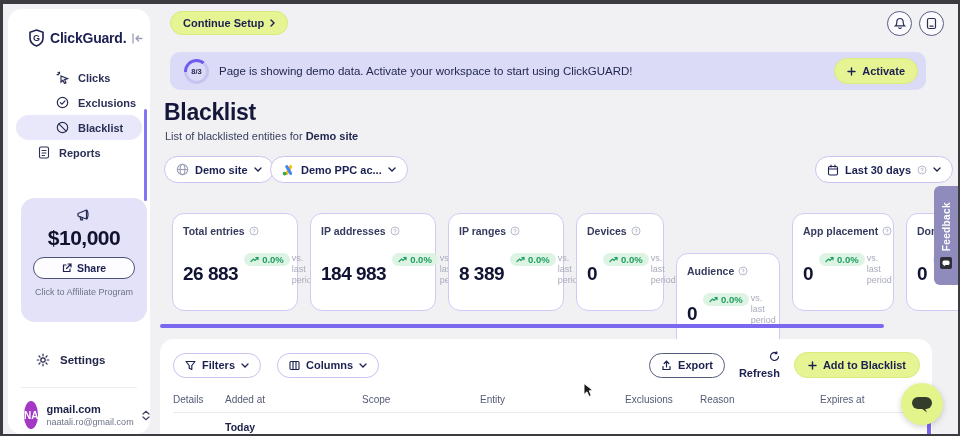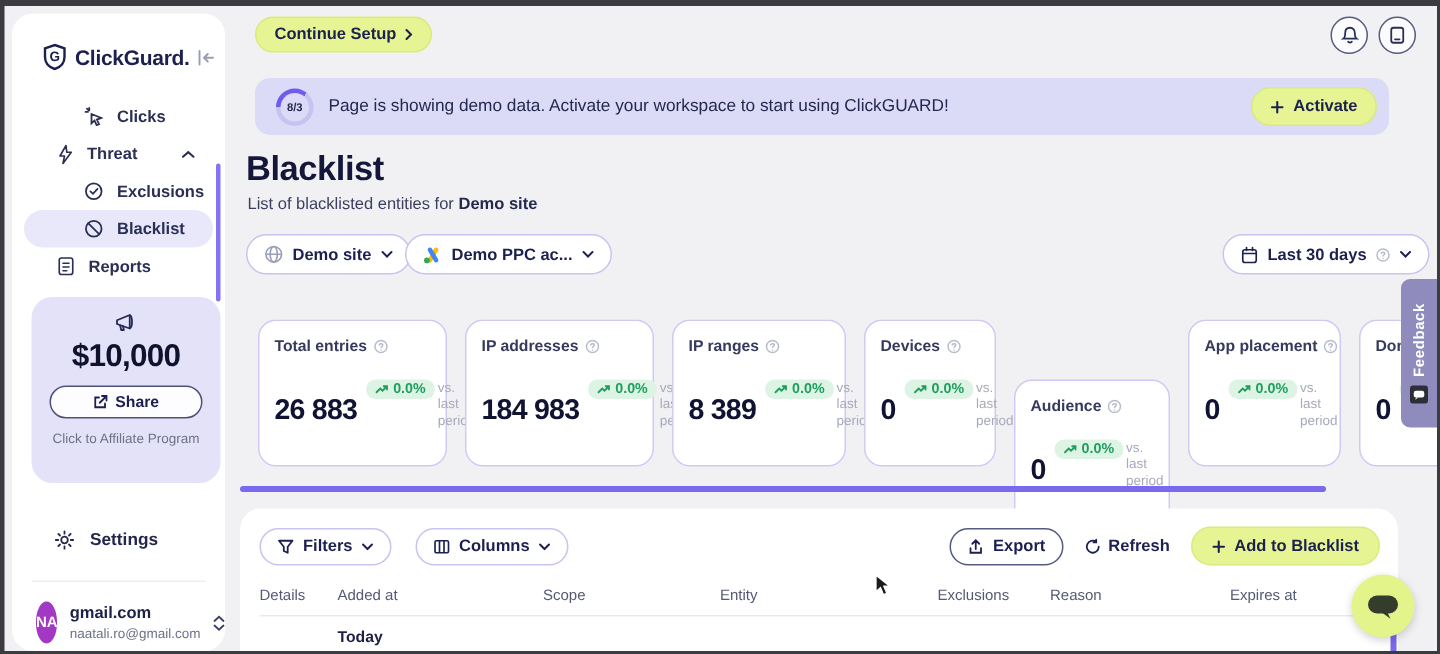--- a/index.html
+++ b/index.html
@@ -103,21 +103,21 @@
 
   
   .panel { position:absolute; left:160px; top:339px; width:772px; height:110px; background:#fff;
     border-radius:14px 14px 0 0; padding:12px 12px 0 13px; }
   .toolbar { display:flex; align-items:center; }
   .toolbar .pill { height:25px; }
   .tb-left { display:flex; gap:16px; }
   .tb-right { margin-left:auto; display:flex; align-items:center; gap:14px; }
   .export-pill { border-color:#565b80; }
   .refresh-btn { display:inline-flex; align-items:flex-end; gap:5px; font-size:11px; font-weight:700; color:#1b2050;
-    background:none; border:none; cursor:pointer; font-family:inherit; }
+    background:none; border:none; cursor:pointer; font-family:inherit;flex-direction:column; }
   .add-btn { height:26px; padding:0 13px; }
   .thead { display:flex; margin-top:15px; font-size:10px; color:#555a74; }
   .th { flex:0 0 auto; }
   .c1 { width:52px; } .c2 { width:137px; } .c3 { width:118px; } .c4 { width:145px; }
   .c5 { width:75px; } .c6 { width:120px; } .c7 { flex:1; }
   .thead-divider { border-top:1px solid #e9e9f0; margin-top:7px; }
   .trow { display:flex; margin-top:8px; font-size:10.5px; color:#1c2148; font-weight:600; }
   .vscroll { position:absolute; left:927px; top:417px; width:4px; height:19px; background:#7a68ee; border-radius:2px; cursor:pointer; }
 
   
@@ -157,31 +157,20 @@
     </span>
   </div>
 
   <nav class="nav">
     <div class="nav-item indent">
       <svg class="ic" width="13" height="13" viewBox="0 0 13 13" fill="none" stroke="#2a2f55" stroke-width="1.2" stroke-linecap="round">
         <path d="M5 5 L11.5 7.6 L8.6 8.7 L10 11.8 L8.4 12.4 L7 9.3 L5 11.2 Z" fill="none"></path>
         <path d="M3.5 1 V2.6 M1 3.6 H2.6 M2 1.4 L3.1 2.5"></path>
       </svg>
       <span>Clicks</span>
-    </div>
-    <div class="nav-item">
-      <svg class="ic" width="11" height="14" viewBox="0 0 11 14" fill="none" stroke="#2a2f55" stroke-width="1.1" stroke-linejoin="round">
-        <path d="M6 1 L2 8 H5 L4 13 L9.5 5.5 H6.5 Z"></path>
-      </svg>
-      <span>Threat</span>
-      <span class="chev-right-slot">
-        <svg class="ic" width="9" height="6" viewBox="0 0 9 6" fill="none" stroke="currentColor" stroke-width="1.4" stroke-linecap="round">
-            <path d="M1 4.5 L4.5 1.5 L8 4.5"></path>
-          </svg>
-      </span>
     </div>
     <div class="nav-item indent">
       <svg class="ic" width="13" height="13" viewBox="0 0 13 13" fill="none" stroke="#2a2f55" stroke-width="1.2" stroke-linecap="round">
         <circle cx="6.5" cy="6.5" r="5.2"></circle>
           <path d="M4.3 6.6 L6 8.2 L9 4.9"></path>
       </svg>
       <span>Exclusions</span>
     </div>
     <div class="nav-item indent active">
       <svg class="ic" width="13" height="13" viewBox="0 0 13 13" fill="none" stroke="#2a2f55" stroke-width="1.2" stroke-linecap="round">

